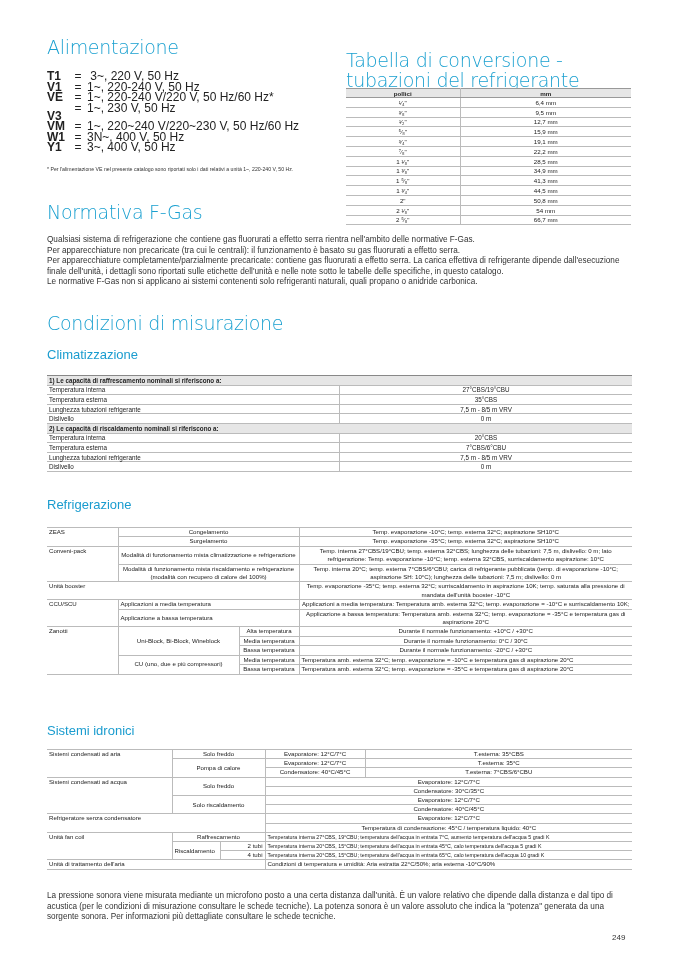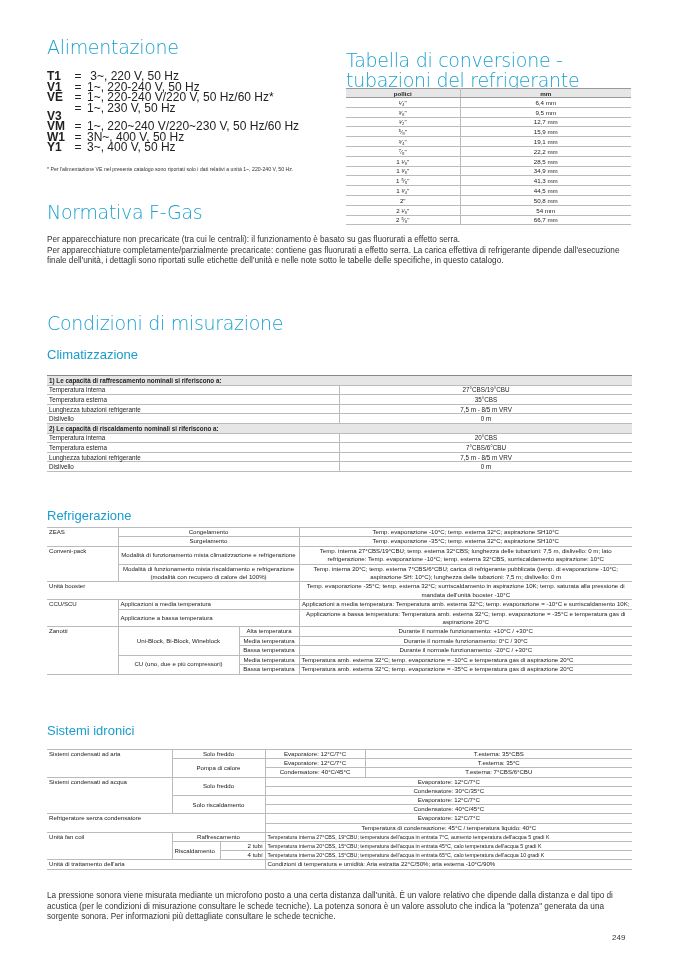--- a/index.html
+++ b/index.html
@@ -30,21 +30,21 @@
 
   #cond-title { left: 47px; top: 314px; }
   #clima-sub { left: 47px; top: 347px; }
 
   
   #clima-table { left: 47px; top: 375px; width: 585px; border-collapse: collapse; font-size: 6.3px; }
   #clima-table td { height: 9.6px; border-bottom: 1px solid #bbb; padding: 0 2px; }
   #clima-table td.val { text-align: center; border-left: 1px solid #bbb; width: 50%; }
   #clima-table tr.head td { background: #e6e6e6; font-weight: bold; border-top: 1px solid #888; }
 
-  #refr-sub { left: 47px; top: 508px; }
+  #refr-sub { left: 47px; top: 497px; }
 
   
   #refr-table { left: 47px; top: 527px; width: 585px; border-collapse: collapse; font-size: 6.1px; }
   #refr-table td { border-bottom: 1px solid #bbb; border-left: 1px solid #bbb; padding: 0 2px; text-align: center; line-height: 8.4px; vertical-align: middle; }
   #refr-table td.grp { text-align: left; border-left: none; vertical-align: top; }
   #refr-table td.left { text-align: left; }
   #refr-table tr:first-child td { border-top: 1px solid #bbb; }
 
   #idro-sub { left: 47px; top: 723px; }
 
@@ -162,22 +162,24 @@
       </tr>
       <tr>
         <td>2 ⁵⁄₈"</td>
         <td>66,7 mm</td>
       </tr>
     </tbody>
 </table>
 
 <div id="fgas-title" class="abs h1">Normativa F-Gas</div>
 <div id="fgas-text" class="abs">
+  <p>Qualsiasi sistema di refrigerazione che contiene gas fluorurati a effetto serra rientra nell'ambito delle normative F-Gas.</p>
   <p>Per apparecchiature non precaricate (tra cui le centrali): il funzionamento è basato su gas fluorurati a effetto serra.</p>
   <p>Per apparecchiature completamente/parzialmente precaricate: contiene gas fluorurati a effetto serra. La carica effettiva di refrigerante dipende dall'esecuzione finale dell'unità, i dettagli sono riportati sulle etichette dell'unità e nelle note sotto le tabelle delle specifiche, in questo catalogo.</p>
+  <p>Le normative F-Gas non si applicano ai sistemi contenenti solo refrigeranti naturali, quali propano o anidride carbonica.</p>
 </div>
 
 <div id="cond-title" class="abs h1">Condizioni di misurazione</div>
 <div id="clima-sub" class="abs h2">Climatizzazione</div>
 <table id="clima-table" class="abs">
   <tbody id="clima-body">
       <tr class="head">
         <td colspan="2">1) Le capacità di raffrescamento nominali si riferiscono a:</td>
       </tr>
       <tr>

